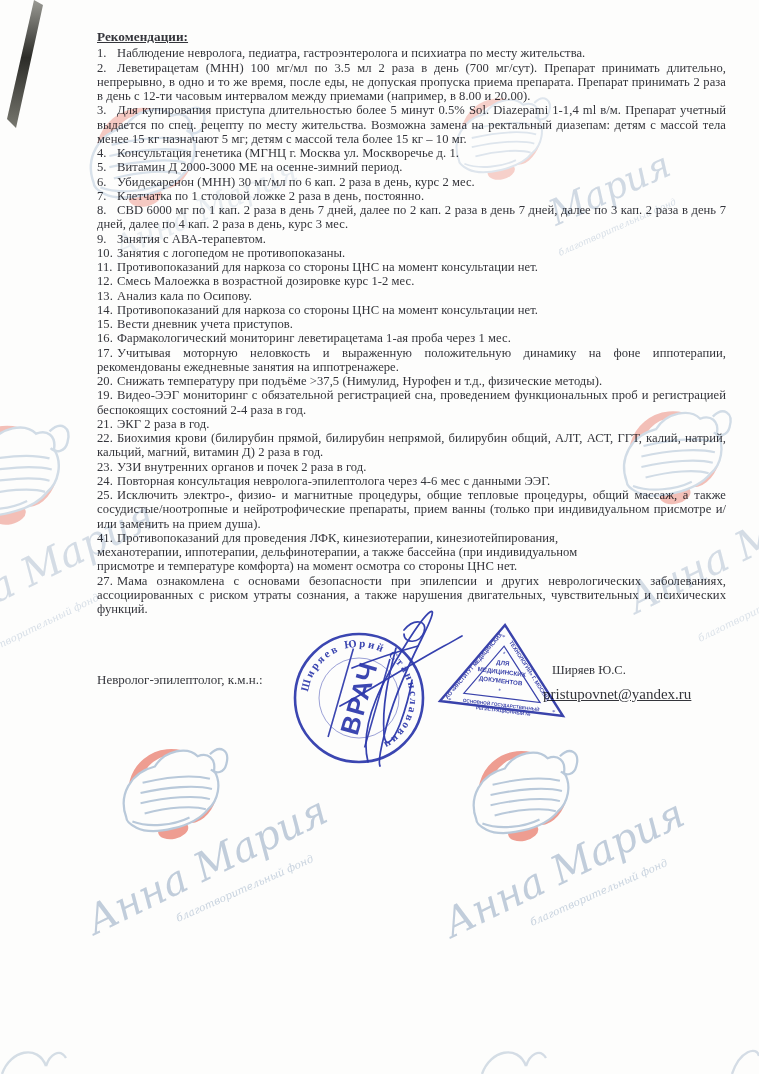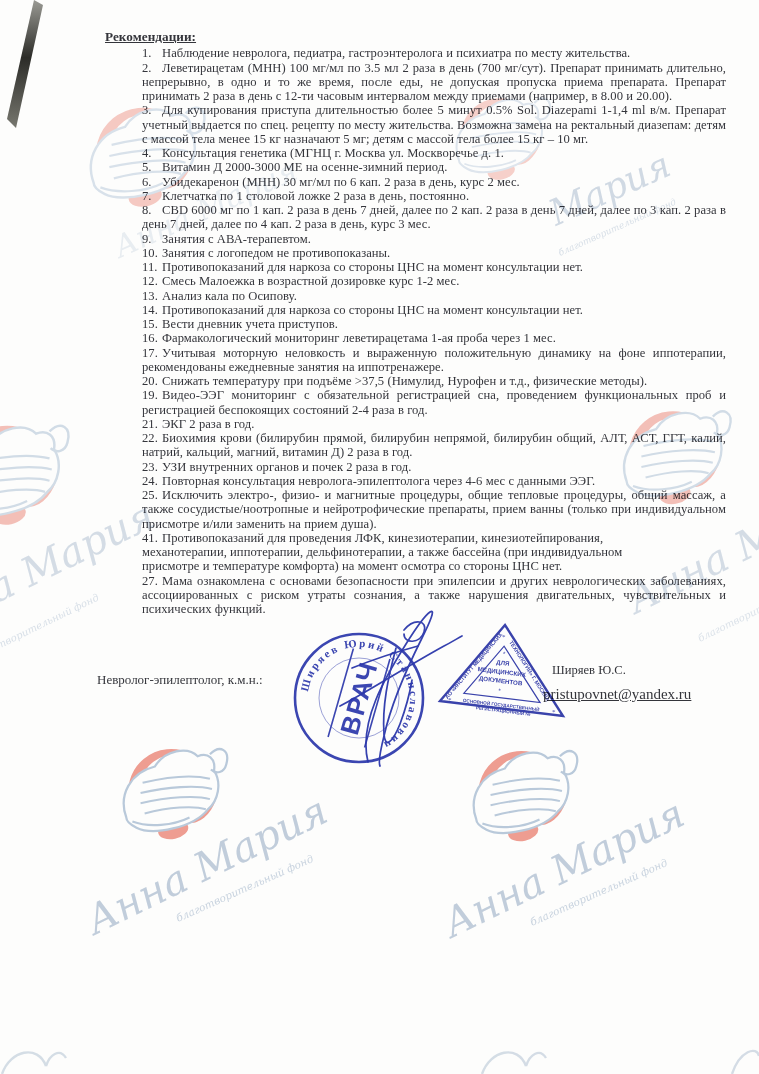--- a/index.html
+++ b/index.html
@@ -9,23 +9,22 @@
     font-family:"Liberation Serif", serif;
   }
   .content {
     position:absolute; left:97px; top:30px; width:629px;
     color:#34353b; font-size:12.6px; line-height:14.25px;
     letter-spacing:0.05px; z-index:2;
   }
   .heading {
     font-weight:700; text-decoration:underline; font-size:13.2px;
     margin-bottom:2px;
-    margin-left:8px;
   }
-  .item { text-align:justify;margin-left:45px; }
+  .item { text-align:justify; }
   .item .num { display:inline-block; min-width:20px; }
   .item .txt { white-space:pre-line; }
   .sig-label { position:absolute; left:97px;  top:672px; font-size:13px; color:#34353b; z-index:2; }
   .sig-name  { position:absolute; left:552px; top:663px; font-size:12.6px; color:#34353b; z-index:2; }
   .sig-email { position:absolute; left:543px; top:686px; font-size:15px; color:#34353b; z-index:2;text-decoration:underline; }
   svg.underlay { position:absolute; inset:0; z-index:1; pointer-events:none; }
   svg.overlay  { position:absolute; inset:0; z-index:5; pointer-events:none; mix-blend-mode:multiply; }
   .wm-script { font-family:"DejaVu Serif", serif; font-style:italic; }
 </style>
 </head>

